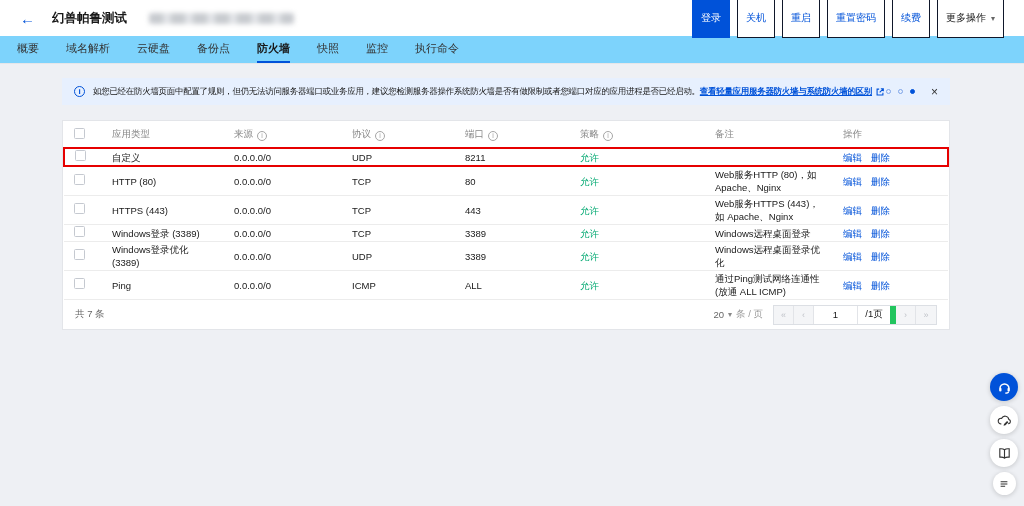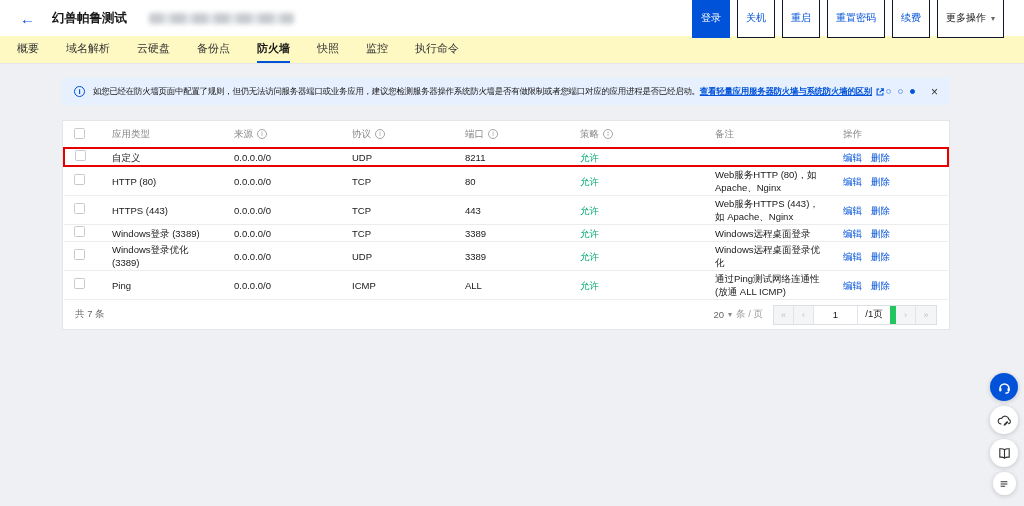--- a/index.html
+++ b/index.html
@@ -13,21 +13,21 @@
   .masked { width:145px; height:11px; border-radius:3px; filter:blur(2.5px); opacity:.55;
             background:repeating-linear-gradient(90deg,#9aa0a8 0 14px,#c9cdd3 14px 22px); }
   .topbar-actions { margin-left:auto; display:flex; gap:7px; align-items:center; }
   .btn { height:40px; padding:0 8px; font-size:10px; border:1px solid #0f172a; background:#fff;
          color:#0052d9; display:inline-flex; align-items:center; justify-content:center; cursor:pointer; white-space:nowrap; }
   .btn.primary { background:#0052d9; border-color:#0052d9; color:#fff; }
   .btn.neutral { color:#181818; }
   .btn .caret { font-size:8px; color:#666; margin-left:5px; }
 
   
-  .tabbar { height:28px; background:#fef9c3; border-bottom:1px solid #e5e6e9; display:flex; gap:27px;
+  .tabbar { height:28px; background:#7dd3fc; border-bottom:1px solid #e5e6e9; display:flex; gap:27px;
             padding:0 17px; font-size:11px; color:#333; }
   .tab { display:flex; align-items:center; height:100%; border-bottom:2px solid transparent; cursor:pointer; }
   .tab.active { font-weight:bold; color:#181818; border-bottom-color:#0052d9;font-family:Liberation Serif, serif; }
 
   
   .content { padding:14px 0 0 62px; width:1024px; }
   .inner { width:888px; }
 
   .banner { height:27px; background:#e7f0fe; display:flex; align-items:center; padding:0 12px; margin-bottom:15px; }
   .info-round { width:11px; height:11px; border-radius:50%; border:1px solid #0052d9; color:#0052d9;
@@ -49,21 +49,21 @@
   .icon-btn { cursor:pointer; display:inline-flex; }
 
   
   .card { background:#fff; border:1px solid #e3e5e9; position:relative; }
   table { width:100%; border-collapse:collapse; table-layout:fixed; }
   th { height:27px; font-size:9.5px; font-weight:normal; color:#888; text-align:left; padding:0 10px;
        border-bottom:1px solid #ececec; white-space:nowrap; }
   td { font-size:9.5px; color:#181818; padding:1px 10px; border-bottom:1px solid #ececec; line-height:13px; vertical-align:middle; }
   .col-check { padding-right:0; }
   .checkbox { width:11px; height:11px; border:1px solid #c5c9d0; border-radius:1.5px; background:#fff; display:inline-block; cursor:pointer; }
-  .th-flex { display:inline-flex; align-items:center; gap:4px; }
+  .th-flex { display:inline-flex; align-items:flex-end; gap:4px; }
   .info-icon { width:10px; height:10px; border-radius:50%; border:1px solid #a6a6a6; color:#a6a6a6; font-size:7px;
                line-height:8px; text-align:center; display:inline-block; cursor:pointer; font-style:normal; }
   .policy { color:#00a870; }
   .op-link { color:#0052d9; cursor:pointer; margin-right:9px; white-space:nowrap; }
   tr.hl td { border-top:2px solid #e60000; border-bottom:2px solid #e60000; }
   tr.hl td:first-child { border-left:2px solid #e60000; }
   tr.hl td:last-child { border-right:2px solid #e60000; }
 
   .table-footer { height:29px; display:flex; align-items:center; padding:0 12px; font-size:9.5px; color:#666; }
   .pager-zone { margin-left:auto; display:flex; align-items:center; gap:10px;text-align:center; }

